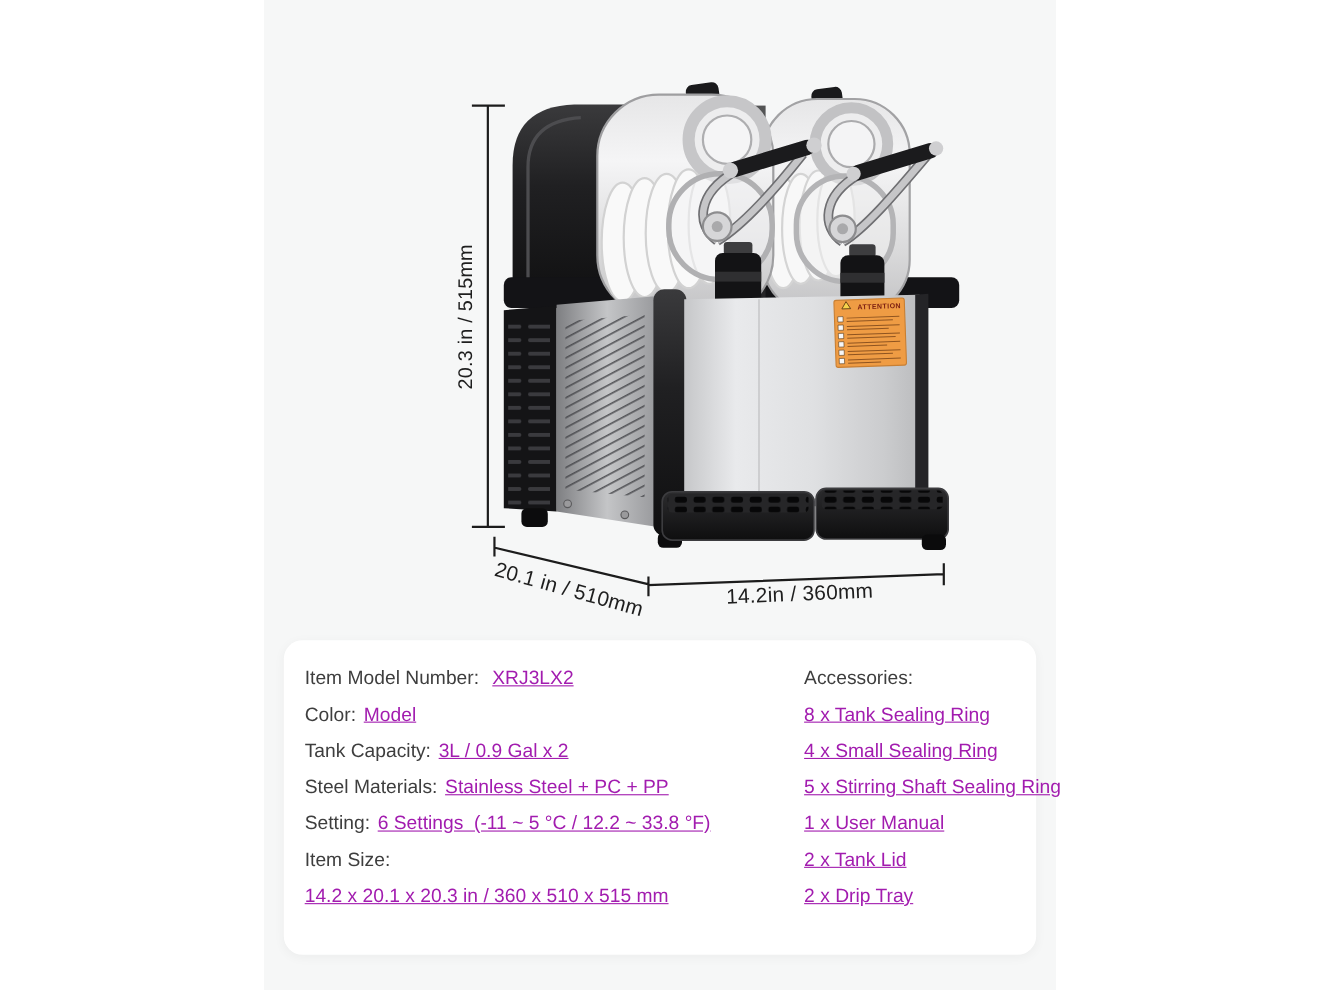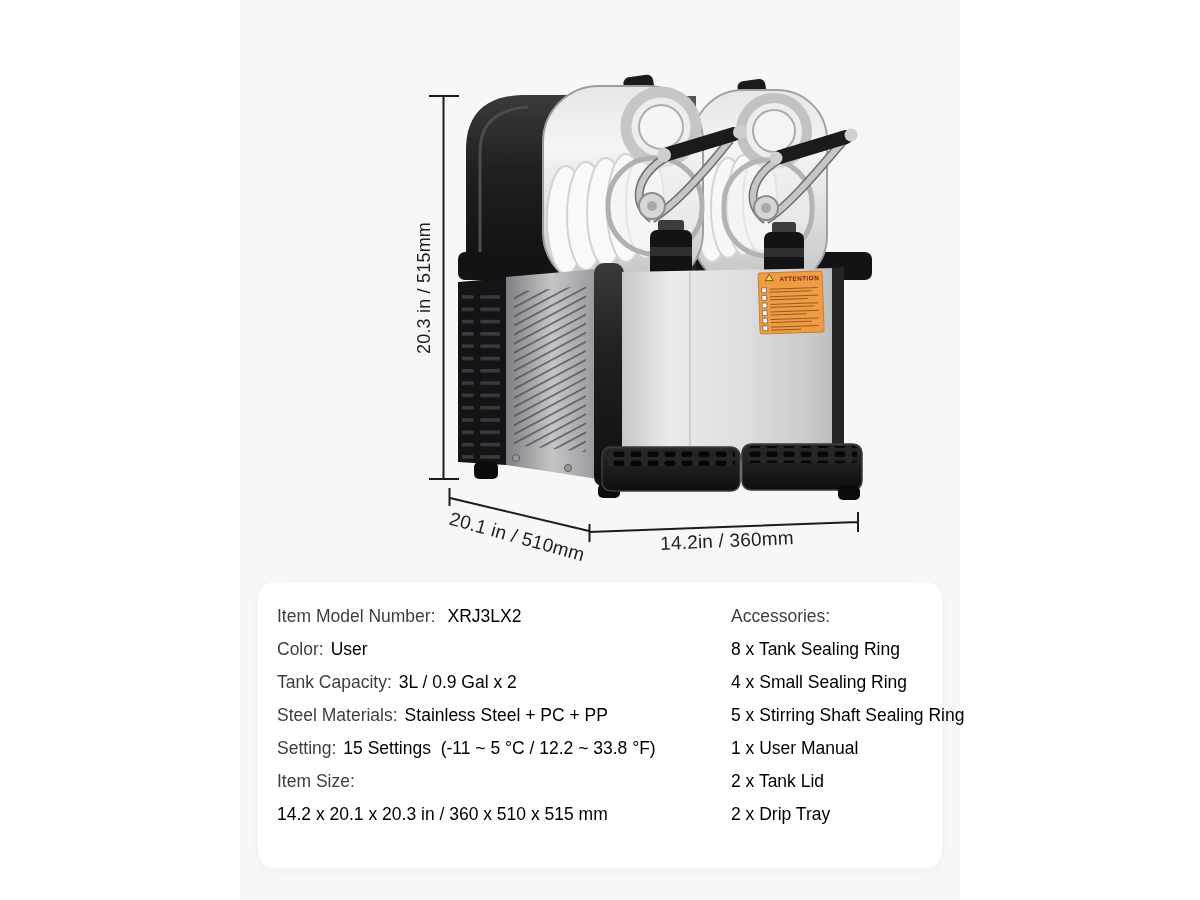--- a/index.html
+++ b/index.html
@@ -23,21 +23,21 @@
   .spec-panel{
     position:absolute;left:258px;top:582px;width:684px;height:286px;
     background:#ffffff;border-radius:17px;
     box-shadow:0 2px 10px rgba(0,0,0,0.04);
   }
   .spec-col{position:absolute;top:12px;}
   .spec-col.left{left:19px;width:400px;}
   .spec-col.right{left:427px;width:250px;margin-left:46px;}
   .spec-row{height:33px;display:flex;align-items:flex-end;font-size:17.5px;}
   .lbl{color:#3e3e3e;white-space:pre-wrap;}
-  .val{color:#000000;margin-left:7px;white-space:pre-wrap;}
+  .val{color:#a21caf;margin-left:7px;white-space:pre-wrap;text-decoration:underline;}
   .lbl:empty + .val{margin-left:0;}
   .spec-col.left .spec-row:nth-child(1) .val{margin-left:12px;}
 </style>
 </head>
 <body>
 
 <div class="stage"></div>
 
 <svg class="machine-svg" viewBox="415 60 480 510" xmlns="http://www.w3.org/2000/svg">
   <defs>
@@ -195,33 +195,33 @@
 <div id="dim-width" class="dim-label">14.2in / 360mm</div>
 
 <div class="spec-panel">
   <div class="spec-col left">
     <div class="spec-row">
       <span class="lbl">Item Model Number:</span>
       <span class="val">XRJ3LX2</span>
     </div>
     <div class="spec-row">
       <span class="lbl">Color:</span>
-      <span class="val">User</span>
+      <span class="val">Model</span>
     </div>
     <div class="spec-row">
       <span class="lbl">Tank Capacity:</span>
       <span class="val">3L / 0.9 Gal x 2</span>
     </div>
     <div class="spec-row">
       <span class="lbl">Steel Materials:</span>
       <span class="val">Stainless Steel + PC + PP</span>
     </div>
     <div class="spec-row">
       <span class="lbl">Setting:</span>
-      <span class="val">15 Settings  (-11 ~ 5 °C / 12.2 ~ 33.8 °F)</span>
+      <span class="val">6 Settings  (-11 ~ 5 °C / 12.2 ~ 33.8 °F)</span>
     </div>
     <div class="spec-row">
       <span class="lbl">Item Size:</span>
       <span class="val"></span>
     </div>
     <div class="spec-row">
       <span class="lbl"></span>
       <span class="val">14.2 x 20.1 x 20.3 in / 360 x 510 x 515 mm</span>
     </div>
   </div>

